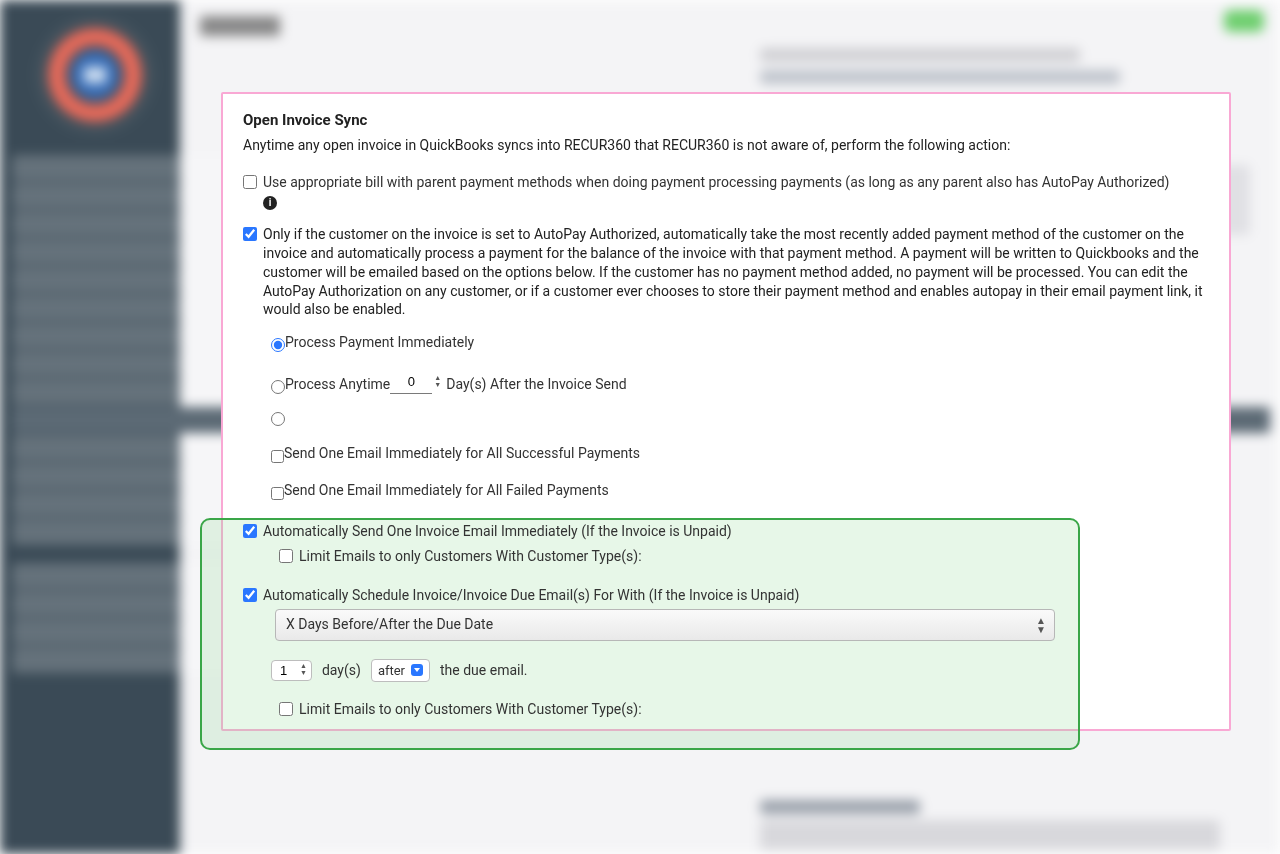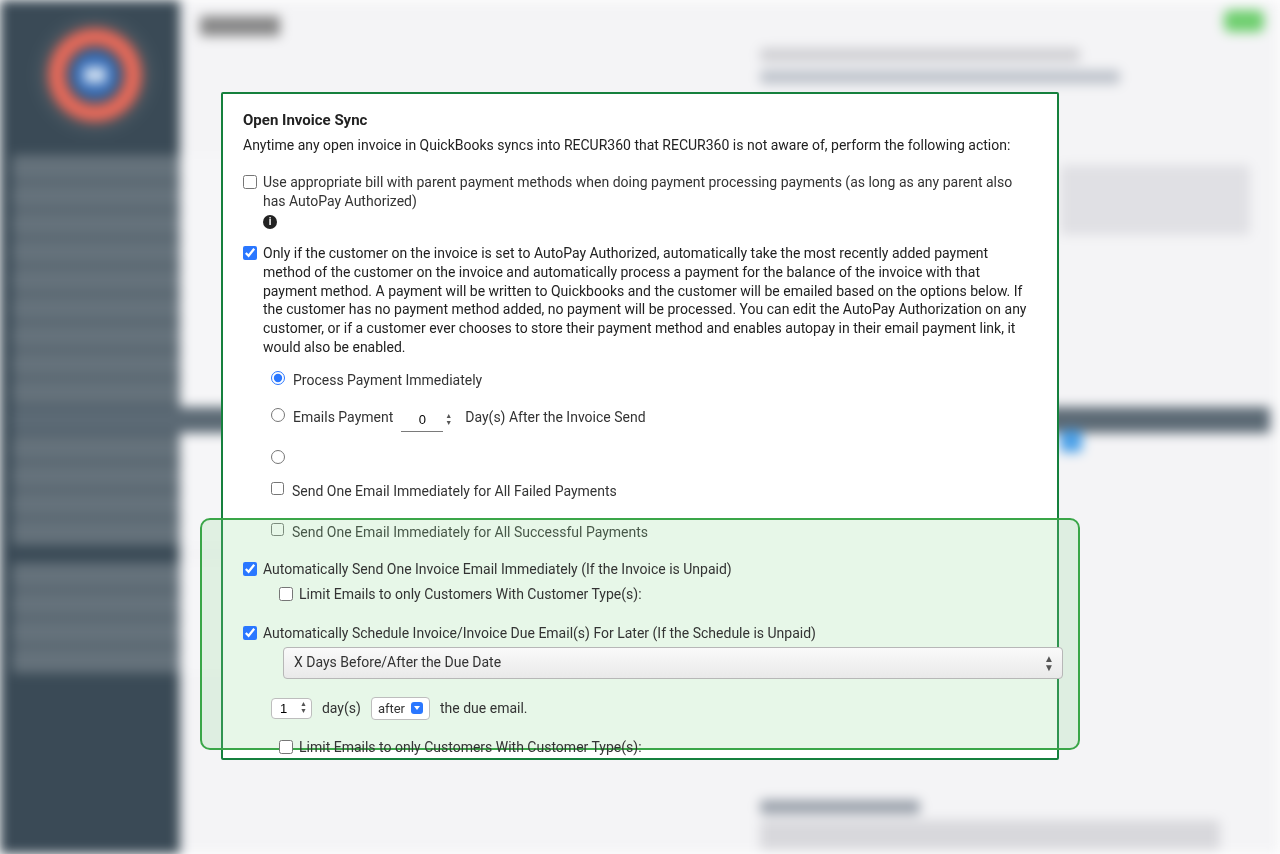--- a/index.html
+++ b/index.html
@@ -35,24 +35,24 @@
   .bg .menu div.short { background: linear-gradient(90deg, rgba(255,255,255,0.22) 0 30%, transparent 30%); }
   .bg .toprow { position:absolute; left:200px; right:20px; top:16px; height:20px;
     background: linear-gradient(90deg, #888 0 80px, transparent 80px); border-radius:3px; }
   .bg .pill { position:absolute; right:16px; top:10px; width:40px; height:22px; border-radius:6px; background:#6fcf6f; }
   .bg .ghosttxt { position:absolute; border-radius:4px; background:#d0d0d4; height:14px; }
 
   
   .modal {
     position: absolute;
     left: 221px; top: 92px;
-    width: 838px;
+    width: 1010px;
     max-height: 668px;
     background: #fff;
-    border: 2px solid #15803d;
+    border: 2px solid #f9a8d4;
     border-radius: 2px;
     padding: 16px 20px 10px 20px;
     font-size: 14px;
     line-height: 1.35;
   }
   .modal h2 {
     font-size: 15px; font-weight: 700; color:#222; margin-bottom: 6px;
   }
   .intro { font-size: 14px; color:#222; margin-bottom: 18px; }
   .opt {
@@ -62,21 +62,21 @@
   .opt input[type=checkbox] {
     width: 14px; height: 14px; margin-top: 2px; accent-color: #2a77ff;
     flex: none;
   }
   .opt .txt { flex: 1; }
   .info-ico { display:inline-block; width:14px;height:14px;border-radius:50%;background:#222;color:#fff;font-size:10px;line-height:14px;text-align:center;font-weight:700; }
 
   .long { color:#222; }
 
   .radios { margin-left: 28px; }
-  .rrow { display:flex; align-items:flex-start; gap:8px; margin-bottom: 18px; font-size:14px; }
+  .rrow { display:flex; align-items:flex-end; gap:0; margin-bottom: 18px; font-size:14px; }
   .rrow input[type=radio]{ width:14px; height:14px; accent-color:#2a77ff; flex:none; }
   .num {
     width: 42px; height: 24px; border:none; border-bottom:1px solid #7a7a7a;
     text-align:center; font-size:13px; background:#fff;
   }
   .numwrap { position:relative; display:inline-flex; align-items:center; }
   .numwrap .spin { width:12px; display:flex; flex-direction:column; margin-left:2px; }
   .numwrap .spin span { font-size:7px; line-height:7px; color:#555; cursor:pointer; user-select:none; }
 
   
@@ -88,21 +88,21 @@
     border-radius: 10px;
     background: rgba(144, 220, 150, 0.22);
     pointer-events: none;
     z-index: 5;
   }
 
   
   .section-auto { position: relative; z-index: 6; }
 
   .select {
-    margin-left: 40px; margin-top: 4px; margin-bottom: 18px;
+    margin-left: 32px; margin-top: 4px; margin-bottom: 18px;
     height: 32px; width: 780px;
     border: 1px solid #b7b7b7; border-radius: 4px;
     background: linear-gradient(#fafafa,#e9e9e9);
     display:flex; align-items:center; padding: 0 10px;
     position:relative; font-size:14px; color:#333;
   }
   .select .arrows {
     position:absolute; right:8px; top:6px; font-size:10px; line-height:9px; color:#555;
     display:flex; flex-direction:column;
   }
@@ -181,58 +181,58 @@
     <div class="txt long">Only if the customer on the invoice is set to AutoPay Authorized, automatically take the most recently added payment method of the customer on the invoice and automatically process a payment for the balance of the invoice with that payment method. A payment will be written to Quickbooks and the customer will be emailed based on the options below. If the customer has no payment method added, no payment will be processed. You can edit the AutoPay Authorization on any customer, or if a customer ever chooses to store their payment method and enables autopay in their email payment link, it would also be enabled.</div>
   </div>
 
   <div class="radios">
     <div class="rrow">
       <input type="radio" name="pt" checked="" style="">
       <span>Process Payment Immediately</span>
     </div>
     <div class="rrow">
       <input type="radio" name="pt" style="">
-      <span>Emails Payment</span>
+      <span>Process Anytime</span>
       <span class="numwrap">
         <input class="num" value="0" style="">
         <span class="spin">
             <span>▲</span>
             <span>▼</span>
           </span>
       </span>
       <span>Day(s) After the Invoice Send</span>
     </div>
     <div class="rrow">
       <input type="radio" name="pt" style="">
     </div>
 
+    <div class="rrow">
+      <input type="checkbox" style="">
+      <span>Send One Email Immediately for All Successful Payments</span>
+    </div>
     <div class="rrow" style="margin-bottom:22px">
       <input type="checkbox" style="">
       <span>Send One Email Immediately for All Failed Payments</span>
-    </div>
-    <div class="rrow">
-      <input type="checkbox" style="">
-      <span>Send One Email Immediately for All Successful Payments</span>
     </div>
   </div>
 
   <div class="section-auto">
 
     <div class="opt" style="margin-bottom:6px">
       <input type="checkbox" checked="" style="">
       <div class="txt">Automatically Send One Invoice Email Immediately (If the Invoice is Unpaid)</div>
     </div>
     <div class="opt sub-indent" style="margin-bottom:20px">
       <input type="checkbox" style="">
       <div class="txt">Limit Emails to only Customers With Customer Type(s):</div>
     </div>
 
     <div class="opt" style="margin-bottom:4px">
       <input type="checkbox" checked="" style="">
-      <div class="txt">Automatically Schedule Invoice/Invoice Due Email(s) For Later (If the Schedule is Unpaid)</div>
+      <div class="txt">Automatically Schedule Invoice/Invoice Due Email(s) For With (If the Invoice is Unpaid)</div>
     </div>
 
     <div class="select">
       <span>X Days Before/After the Due Date</span>
       <span class="arrows">
           <span>▲</span>
           <span>▼</span>
         </span>
     </div>
 

